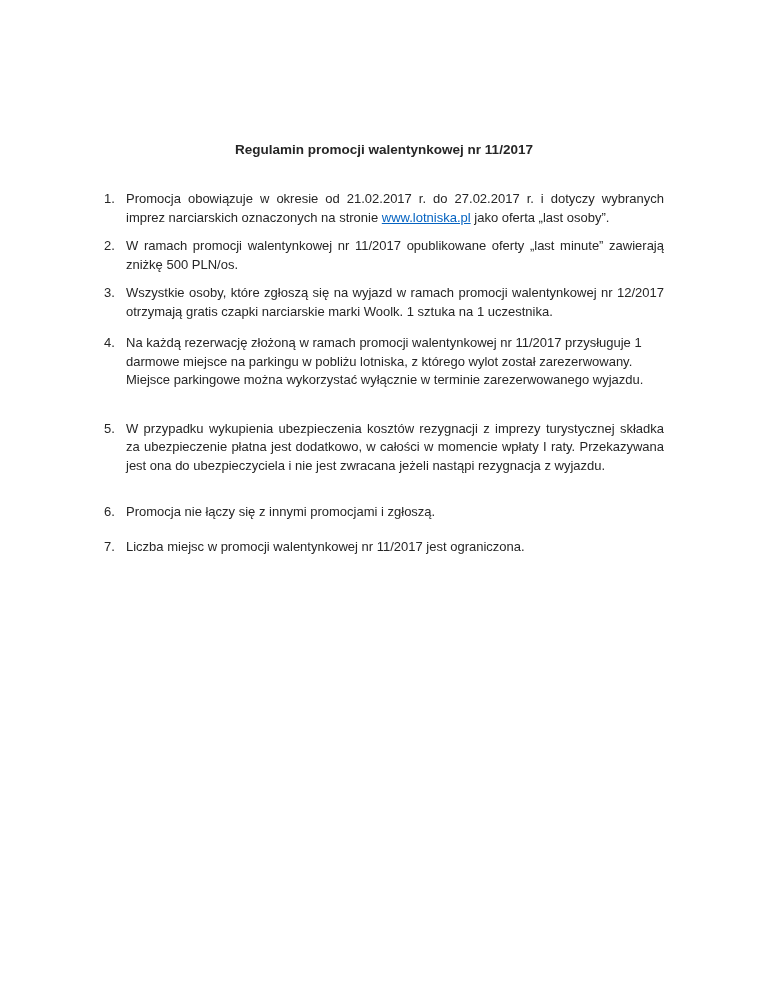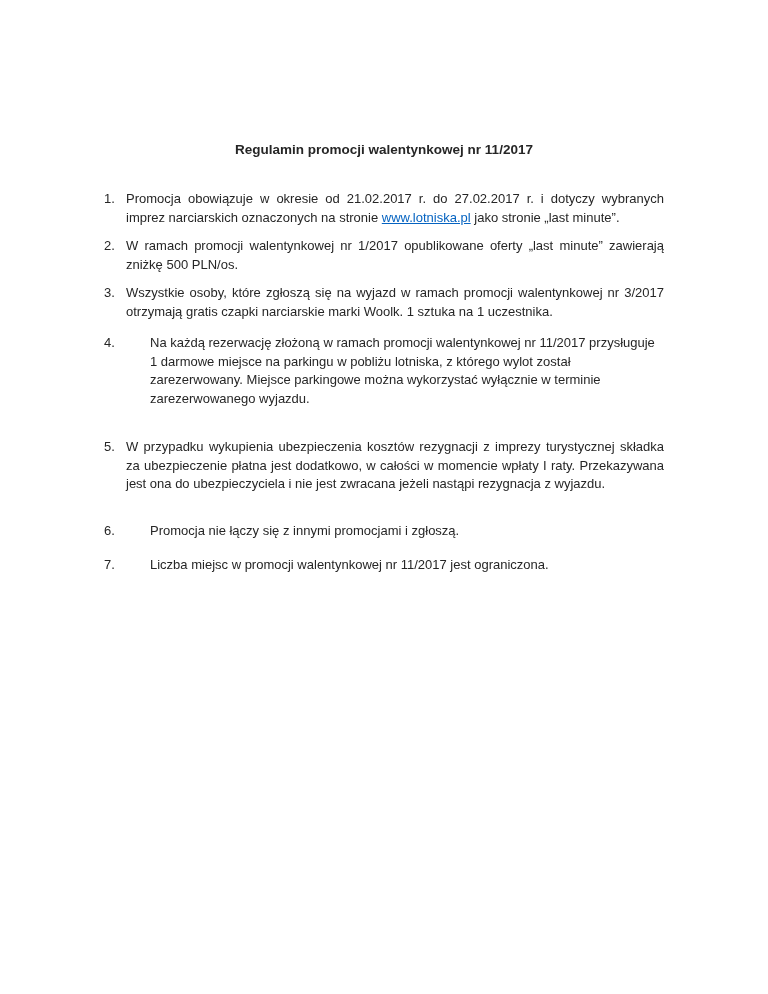--- a/index.html
+++ b/index.html
@@ -44,21 +44,20 @@
   }
   .txt {
     flex: 1 1 auto;
     display: block;
   }
   .just .txt {
     text-align: justify;
   }
   .left .txt {
     text-align: left;
-    margin-left: 24px;
   }
   .g10 { margin-bottom: 10px; }
   .g13 { margin-bottom: 13px; }
   .g30 { margin-bottom: 30px; }
   .g28 { margin-bottom: 28px; }
   .g16 { margin-bottom: 16px; }
   .g0  { margin-bottom: 0; }
   a.link {
     color: #0563c1;
     text-decoration: underline;
@@ -69,31 +68,31 @@
 <body>
 
 <div class="page">
 
   <h1 class="doc-title">Regulamin promocji walentynkowej nr 11/2017</h1>
 
   <ol class="doc-list">
 
     <li class="item just g10">
       <span class="num">1.</span>
-      <span class="txt"><span>Promocja obowiązuje w okresie od 21.02.2017 r. do 27.02.2017 r. i dotyczy wybranych imprez narciarskich oznaczonych na stronie </span><a class="link">www.lotniska.pl</a><span> jako stronie „last minute”.</span></span>
+      <span class="txt"><span>Promocja obowiązuje w okresie od 21.02.2017 r. do 27.02.2017 r. i dotyczy wybranych imprez narciarskich oznaczonych na stronie </span><a class="link">www.lotniska.pl</a><span> jako oferta „last osoby”.</span></span>
     </li>
 
     <li class="item just g10">
       <span class="num">2.</span>
-      <span class="txt">W ramach promocji walentynkowej nr 1/2017 opublikowane oferty „last minute” zawierają zniżkę 500 PLN/os.</span>
+      <span class="txt">W ramach promocji walentynkowej nr 11/2017 opublikowane oferty „last minute” zawierają zniżkę 500 PLN/os.</span>
     </li>
 
     <li class="item just g13">
       <span class="num">3.</span>
-      <span class="txt">Wszystkie osoby, które zgłoszą się na wyjazd w ramach promocji walentynkowej nr 3/2017 otrzymają gratis czapki narciarskie marki Woolk. 1 sztuka na 1 uczestnika.</span>
+      <span class="txt">Wszystkie osoby, które zgłoszą się na wyjazd w ramach promocji walentynkowej nr 12/2017 otrzymają gratis czapki narciarskie marki Woolk. 1 sztuka na 1 uczestnika.</span>
     </li>
 
     <li class="item left g30">
       <span class="num">4.</span>
       <span class="txt">Na każdą rezerwację złożoną w ramach promocji walentynkowej nr 11/2017 przysługuje 1 darmowe miejsce na parkingu w pobliżu lotniska, z którego wylot został zarezerwowany. Miejsce parkingowe można wykorzystać wyłącznie w terminie zarezerwowanego wyjazdu.</span>
     </li>
 
     <li class="item just g28">
       <span class="num">5.</span>
       <span class="txt">W przypadku wykupienia ubezpieczenia kosztów rezygnacji z imprezy turystycznej składka za ubezpieczenie płatna jest dodatkowo, w całości w momencie wpłaty I raty. Przekazywana jest ona do ubezpieczyciela i nie jest zwracana jeżeli nastąpi rezygnacja z wyjazdu.</span>

